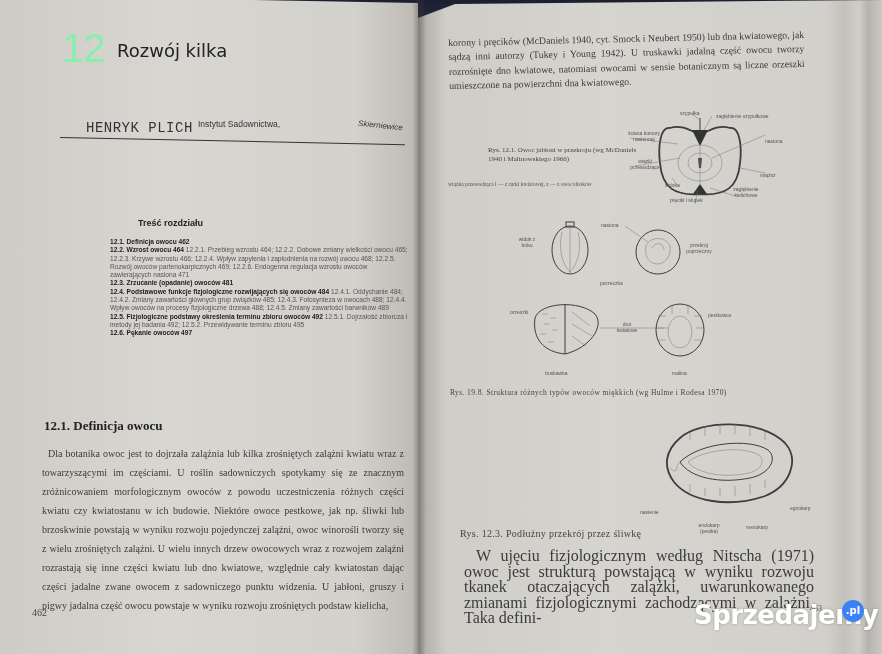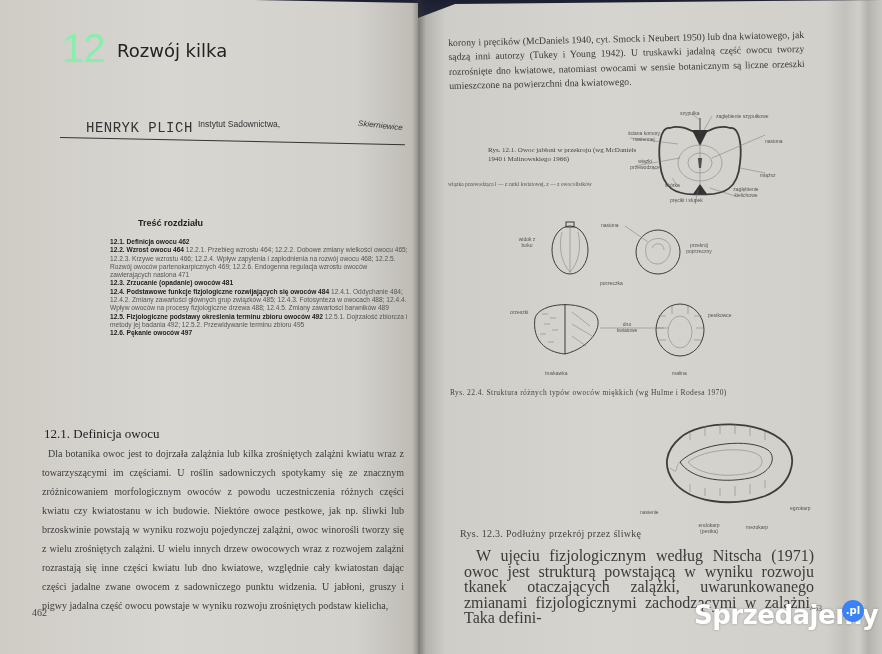--- a/index.html
+++ b/index.html
@@ -35,21 +35,21 @@
   
   .ch-num { left:62px; top:26px; font-family:"Liberation Sans", sans-serif; font-size:40px; color:#86efac; letter-spacing:-1px; }
   .ch-title { left:117px; top:40px; font-family:"DejaVu Sans", sans-serif; font-size:18px; color:#222; }
   .author { left:62px; top:120px; font-family:Liberation Mono, monospace; font-size:14px; letter-spacing:0.5px; color:#333;padding-left:24px; }
   .inst { left:198px; top:119px; font-family:"Liberation Sans", sans-serif; font-size:8.5px; color:#333; }
   .city { left:358px; top:121px; font-family:"Liberation Sans", sans-serif; font-style:italic; font-size:8px; color:#333; transform:rotate(6deg); }
   .rule { left:60px; top:137px; width:345px; height:0; border-top:1.5px solid #333; transform:rotate(1.2deg); transform-origin:left; }
   .toc-title { left:110px; top:218px; font-family:"Liberation Sans", sans-serif; font-weight:bold; font-size:9px; color:#222;margin-left:28px; }
   .toc { left:110px; top:238px; width:300px; font-family:"Liberation Sans", sans-serif; font-size:6.6px; line-height:8.3px; color:#555; }
   .toc .main { font-weight:bold; color:#222; }
-  .sec-title { left:44px; top:418px; font-family:"Liberation Serif", serif; font-weight:normal; font-size:13px; color:#222;margin-top:8px; }
+  .sec-title { left:44px; top:418px; font-family:"Liberation Serif", serif; font-weight:bold; font-size:13px; color:#222; }
   .body-left { left:42px; top:444px; width:362px; font-size:10px; line-height:19px; color:#3b3b3b; text-align:justify; text-indent:6px; }
   .pgnum-left { left:32px; top:607px; font-size:10px; color:#444; }
   
   .body-right-top { left:448px; top:36px; width:356px; font-size:9.8px; line-height:14.4px; color:#3b3b3b; text-align:justify; transform:rotate(-1.3deg); transform-origin:left top; }
   .cap1 { left:448px; top:146px; width:150px; font-size:7px; line-height:9px; color:#444;margin-left:40px; }
   .cap1-sub { left:448px; top:181px; width:175px; font-size:5.5px; line-height:7px; color:#555; }
   .lbl { font-family:"Liberation Sans", sans-serif; font-size:5px; color:#555; line-height:6px; }
   .cap2 { left:450px; top:388px; font-size:7.5px; color:#444; letter-spacing:0.4px; }
   .cap3 { left:460px; top:528px; font-size:10px; color:#444; letter-spacing:0.3px; }
   .body-right-bottom { left:464px; top:548px; width:350px; font-size:16px; line-height:15.6px; color:#3b3b3b; text-align:justify; text-indent:12px; }
@@ -149,21 +149,21 @@
   <ellipse class="ln" cx="160" cy="34" rx="24" ry="26"></ellipse>
   <ellipse class="thin" cx="160" cy="36" rx="12" ry="16"></ellipse>
   <path class="thin" d="M138 20 h8 M136 32 h8 M138 44 h8 M174 20 h8 M176 32 h8 M174 44 h8 M152 10 v8 M168 10 v8"></path>
 </svg>
 <div class="abs lbl" style="left:510px;top:309px">orzeszki</div>
 <div class="abs lbl" style="left:612px;top:321px;width:30px;text-align:center">dno kwiatowe</div>
 <div class="abs lbl" style="left:708px;top:312px">pestkowce</div>
 <div class="abs lbl" style="left:545px;top:370px">truskawka</div>
 <div class="abs lbl" style="left:672px;top:370px">malina</div>
 
-<div class="abs cap2">Rys. 22.4. Struktura różnych typów owoców miękkich (wg Hulme i Rodesa 1970)</div>
+<div class="abs cap2">Rys. 19.8. Struktura różnych typów owoców miękkich (wg Hulme i Rodesa 1970)</div>
 
 <svg class="abs" style="left:660px;top:418px" width="140" height="90">
   <path class="ln2" d="M20 20 C40 2 100 0 125 25 C140 42 130 68 105 78 C70 90 30 84 14 64 C2 48 6 32 20 20 Z"></path>
   <path class="ln" d="M20 44 C40 24 90 20 108 32 C118 40 110 56 90 60 C60 66 30 60 20 44 Z"></path>
   <path class="thin" d="M28 44 C45 30 88 28 100 38 C106 46 98 54 84 56 C58 60 36 54 28 44 Z"></path>
   <path class="thin" d="M10 50 C20 58 14 48 20 44"></path>
   <path class="thin" d="M30 14 v8 M45 8 v10 M60 6 v10 M75 6 v10 M90 8 v10 M105 14 v8 M30 66 v8 M45 70 v8 M60 70 v8 M75 68 v10 M90 66 v10 M105 62 v8"></path>
 </svg>
 <div class="abs lbl" style="left:640px;top:509px">nasienie</div>
 <div class="abs lbl" style="left:696px;top:522px;width:26px;text-align:center">endokarp (pestka)</div>

